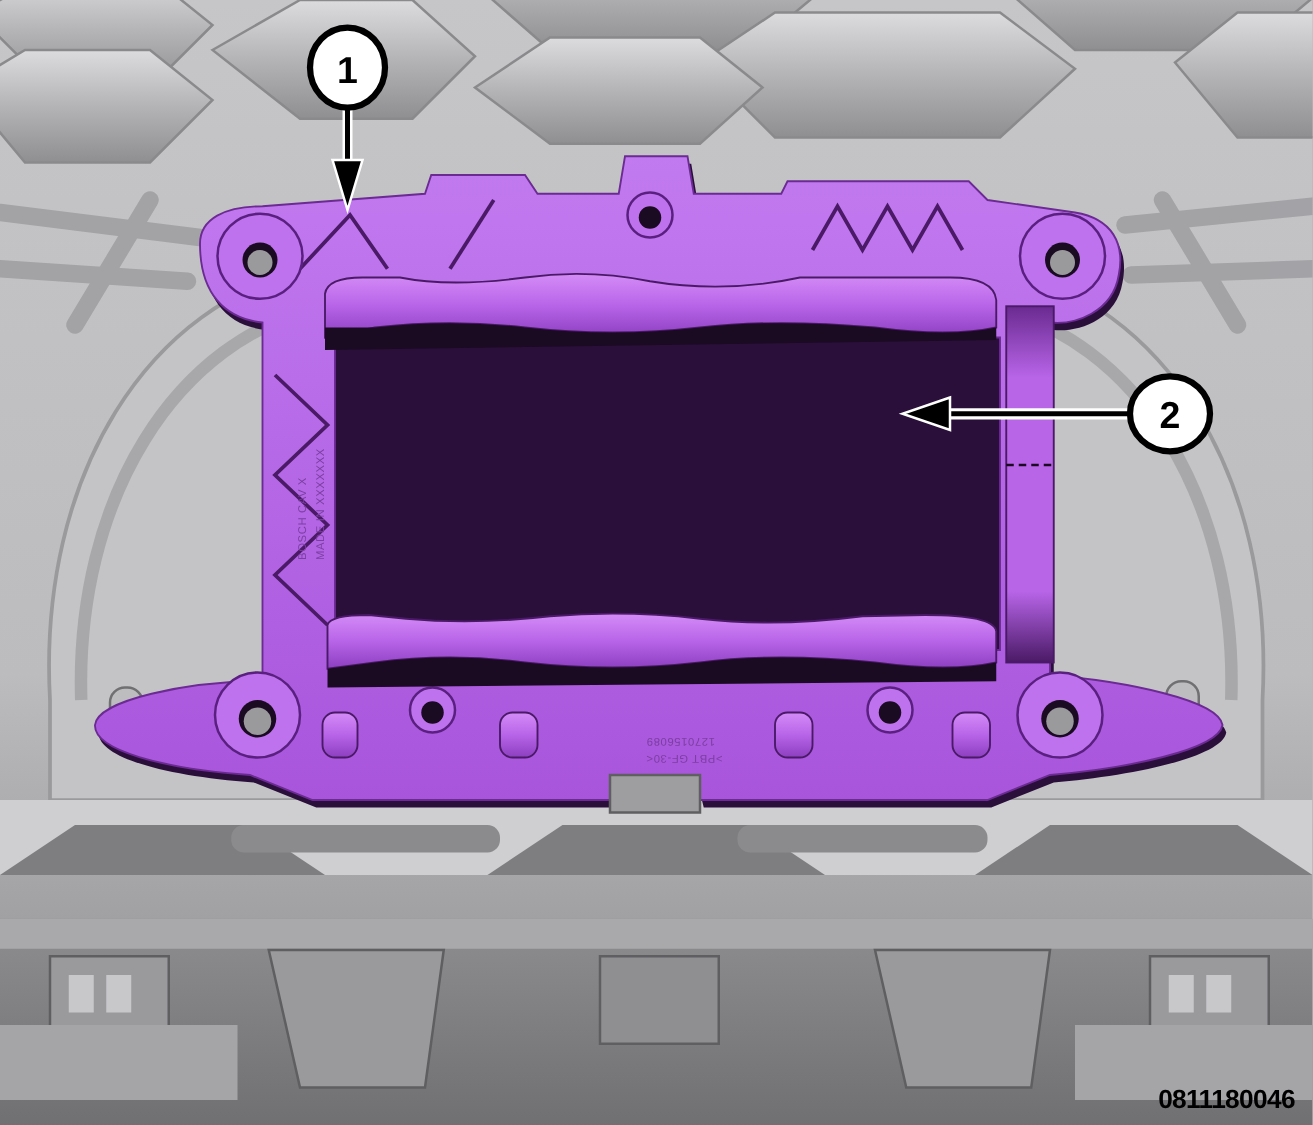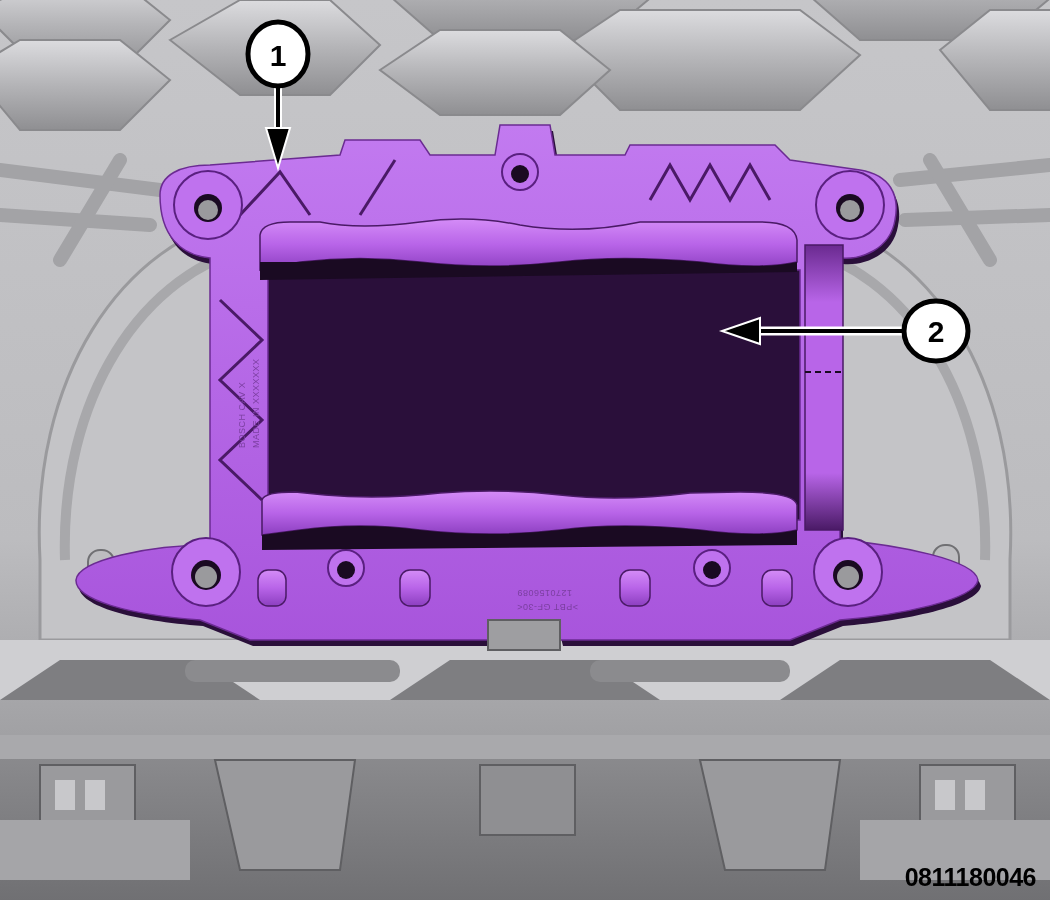--- a/index.html
+++ b/index.html
@@ -1,21 +1,21 @@
 <!DOCTYPE html>
 <html><head>
   <meta charset="utf-8">
   <style>
     html, body { margin: 0; padding: 0; }
     body { width: 1050px; height: 900px; overflow: hidden; background: #b9b9bc; font-family: "Liberation Sans", sans-serif; }
     .stage { position: relative; width: 1050px; height: 900px; }
     svg.illus { position: absolute; left: 0; top: 0; width: 1050px; height: 900px; }
     .callout-label { font-family: "Liberation Sans", sans-serif; font-weight: bold; font-size: 30px; fill: #000; }
     .emboss { font-family: "Liberation Sans", sans-serif; font-size: 9px; fill: #7b3fa0; letter-spacing: 0.5px; }
-    .figure-id { position: absolute; right: 14px; bottom: 8px; font-family: "Liberation Sans", sans-serif; font-weight: bold; font-size: 25px; color: #000; letter-spacing: -0.5px; }
+    .figure-id { position: absolute; right: 14px; bottom: 8px; font-family: "Liberation Sans", sans-serif; font-weight: bold; font-size: 21px; color: #000; letter-spacing: -0.5px; }
   </style>
 </head>
 <body>
 
 <div class="stage">
   <svg class="illus" viewBox="0 0 1050 900" xmlns="http://www.w3.org/2000/svg">
     <defs>
       <linearGradient id="gBg" x1="0" y1="0" x2="0" y2="1">
         <stop offset="0" stop-color="#c6c6c9"></stop>
         <stop offset="0.6" stop-color="#bcbcbf"></stop>

